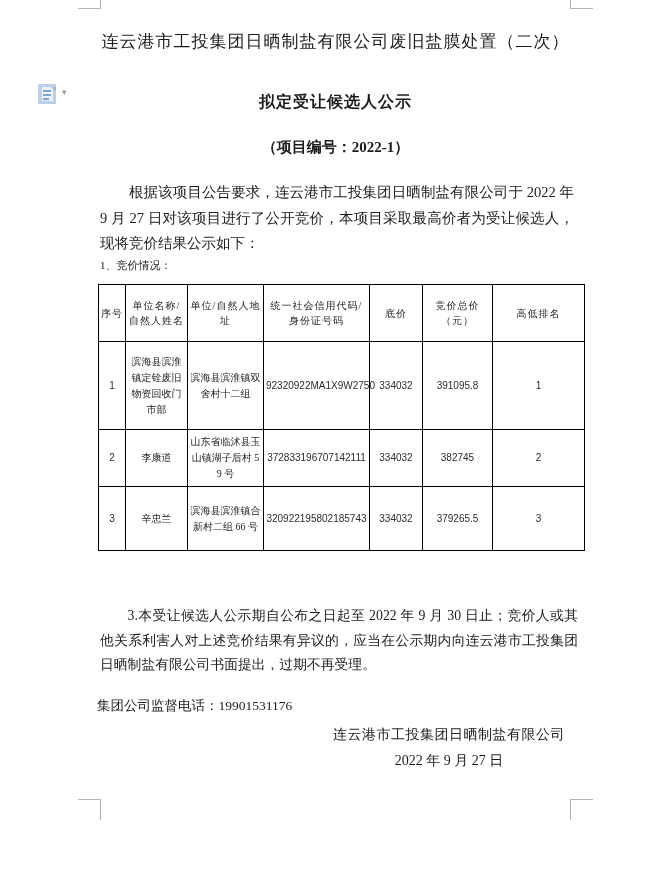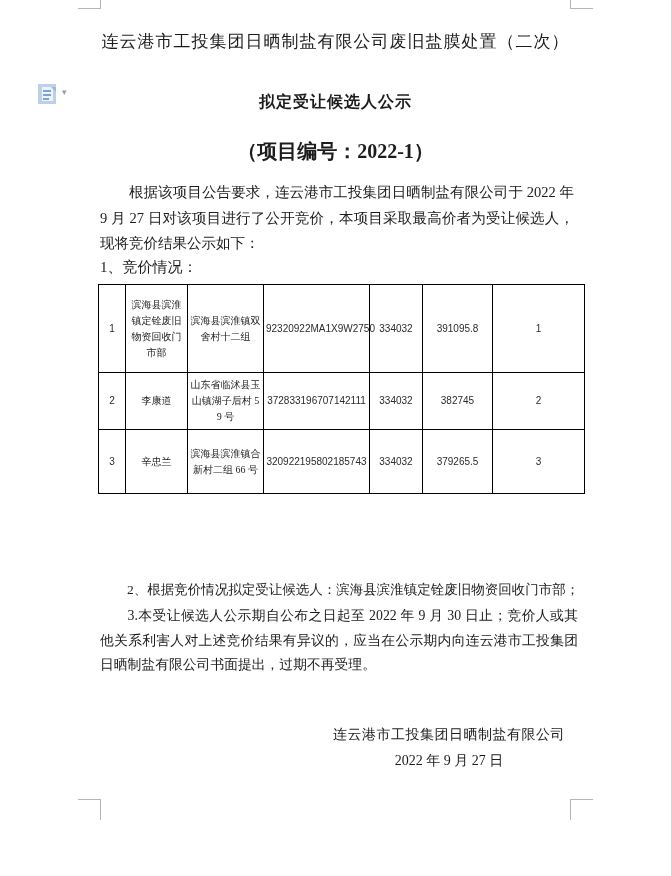--- a/index.html
+++ b/index.html
@@ -19,25 +19,25 @@
   .paste-line { position:absolute; left:5px; width:8px; height:2px; background:#7fa3d0; }
   .pl1{top:6px;} .pl2{top:10px;} .pl3{top:14px; width:6px;}
   .paste-caret { position:absolute; left:26px; top:5px; font-size:9px; color:#9a9a9a;
       font-family:"DejaVu Sans", sans-serif; }
 
   .title1 { position:absolute; left:60px; top:30px; width:551px; text-align:center;
       font-size:17px; font-weight:normal; letter-spacing:1px; }
   .title2 { position:absolute; left:60px; top:92px; width:551px; text-align:center;
       font-size:16px; font-weight:bold; letter-spacing:1px; }
   .title3 { position:absolute; left:60px; top:138px; width:551px; text-align:center;
-      font-size:20px; font-weight:bold; }
+      font-size:15px; font-weight:bold; }
 
   .intro { position:absolute; left:100px; top:180px; width:474px; font-size:14.5px;
       line-height:25.5px; text-indent:2em; text-align:justify;font-family:Liberation Serif, serif; }
-  .sec1 { position:absolute; left:100px; top:258px; font-size:15px; }
+  .sec1 { position:absolute; left:100px; top:258px; font-size:11px; }
 
   table.bid { position:absolute; left:98px; top:284px; width:486px;
       border-collapse:collapse; table-layout:fixed; }
   table.bid td { border:1px solid #000; text-align:center; vertical-align:middle;
       font-size:10px; line-height:16px; padding:1px 2px; word-break:break-all; }
   table.bid tr.hdr td { height:57px; letter-spacing:1px; line-height:15px; }
   table.bid tr.r1 td { height:88px; }
   table.bid tr.r2 td { height:57px; }
   table.bid tr.r3 td { height:64px; }
   td.num { font-family:"Liberation Sans", sans-serif; font-size:10px;
@@ -91,20 +91,29 @@
     <colgroup>
       <col style="width:27px">
         <col style="width:62px">
         <col style="width:76px">
       <col style="width:106px">
         <col style="width:53px">
         <col style="width:70px">
         <col style="width:92px">
     </colgroup>
     <tbody>
+        <tr class="hdr">
+      <td>序号</td>
+      <td>单位名称/自然人姓名</td>
+      <td>单位/自然人地址</td>
+      <td>统一社会信用代码/身份证号码</td>
+      <td>底价</td>
+      <td>竞价总价（元）</td>
+      <td>高低排名</td>
+    </tr>
     <tr class="r1">
       <td class="num">1</td>
       <td>滨海县滨淮镇定铨废旧物资回收门市部</td>
       <td>滨海县滨淮镇双舍村十二组</td>
       <td class="num">92320922MA1X9W2750</td>
       <td class="num">334032</td>
       <td class="num">391095.8</td>
       <td class="num">1</td>
     </tr>
     <tr class="r2">
@@ -121,22 +130,22 @@
       <td>辛忠兰</td>
       <td>滨海县滨淮镇合新村二组 66 号</td>
       <td class="num">320922195802185743</td>
       <td class="num">334032</td>
       <td class="num">379265.5</td>
       <td class="num">3</td>
     </tr>
   </tbody>
     </table>
 
-  <div class="para2">2、根据竞价情况拟定受让候选人：滨海县滨淮镇定铨废旧物资回收门市部；</div>
   <div class="para3">3.本受让候选人公示期自公布之日起至 2022 年 9 月 30 日止；竞价人或其他关系利害人对上述竞价结果有异议的，应当在公示期内向连云港市工投集团日晒制盐有限公司书面提出，过期不再受理。</div>
 
+  <div class="phone2">集团公司监督电话：19901531176</div>
 
   <div class="signblock">
     <div class="sign-co">连云港市工投集团日晒制盐有限公司</div>
     <div class="sign-dt">2022 年 9 月 27 日</div>
   </div>
 
 </div>
 
 </body></html>

